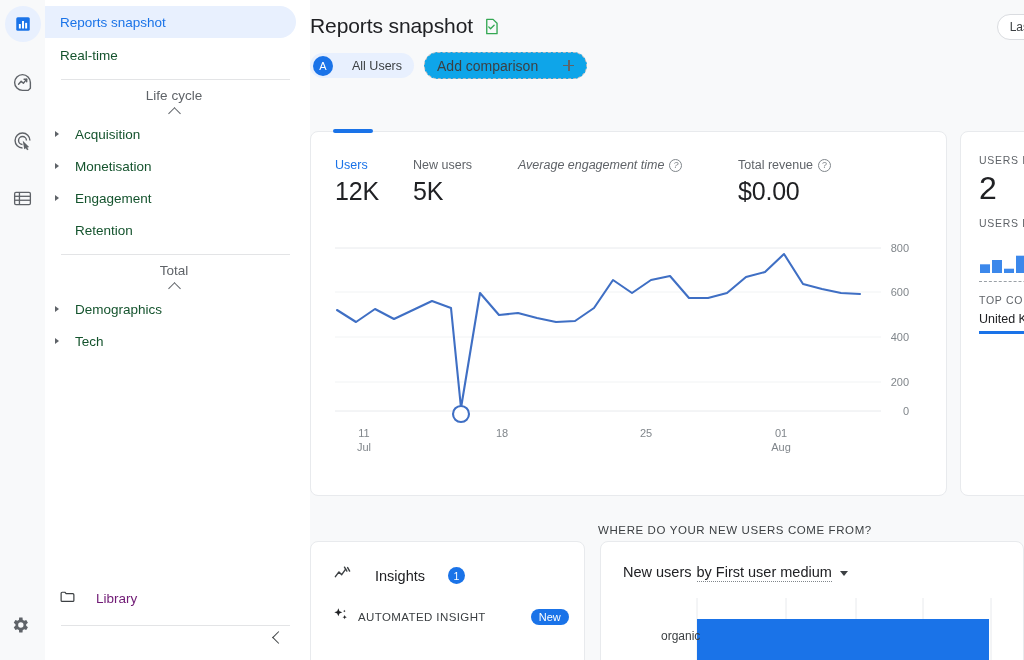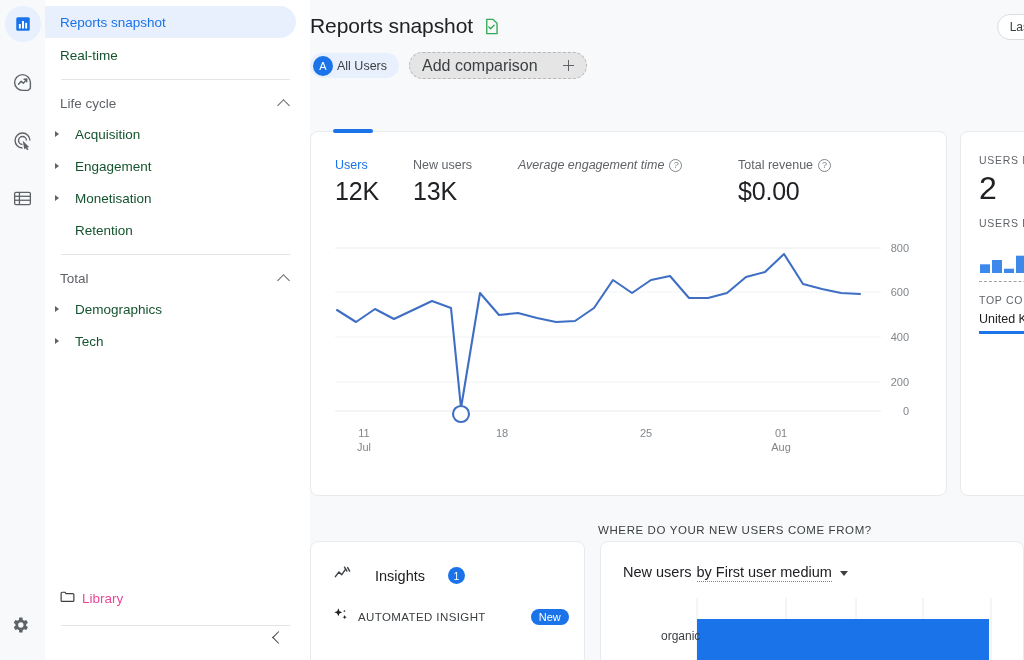--- a/index.html
+++ b/index.html
@@ -50,28 +50,29 @@
     width: 0; height: 0;
     border-left: 4px solid #5f6368;
     border-top: 3.5px solid transparent;
     border-bottom: 3.5px solid transparent;
   }
   .nav-divider { height: 1px; background: #e3e4e6; margin: 8px 20px 8px 16px; }
   .nav-group {
     height: 30px; display: flex; align-items: center; justify-content: space-between;
     padding: 0 22px 0 15px; font-size: 13.5px; color: #5f6368;
     cursor: pointer;
+    flex-direction: column;
   }
   .chev-up {
     width: 9px; height: 9px;
     border-left: 1.5px solid #5f6368; border-top: 1.5px solid #5f6368;
     transform: rotate(45deg); margin-top: 4px;
   }
   .lib-item { display: flex; align-items: center; height: 30px; padding-left: 14px; cursor: pointer; }
-  .lib-item .lbl { font-size: 13.5px; color: #ec4899; padding-left: 6px; }
+  .lib-item .lbl { font-size: 13.5px; color: #701a75; padding-left: 20px; }
   .collapse-btn {
     position: absolute; right: 22px; bottom: 12px;
     width: 22px; height: 22px; display: flex; align-items: center; justify-content: center;
     cursor: pointer;
   }
   .chev-left {
     width: 9px; height: 9px;
     border-left: 1.7px solid #3c4043; border-bottom: 1.7px solid #3c4043;
     transform: rotate(45deg); margin-left: 3px;
   }
@@ -85,25 +86,25 @@
   .chip-row { display: flex; align-items: center; margin-top: 14px; gap: 10px; }
   .chip-allusers {
     display: flex; align-items: center; height: 25px; padding: 0 12px 0 3px;
     background: #e8f0fe; border-radius: 13px; cursor: pointer;
   }
   .chip-avatar {
     width: 20px; height: 20px; border-radius: 50%; background: #1a73e8;
     color: #fff; font-size: 11px; display: flex; align-items: center; justify-content: center;
     font-weight: 500;
   }
-  .chip-allusers .lbl { font-size: 12.5px; color: #3c4043; margin-left: 4px; }
+  .chip-allusers .lbl { font-size: 12.5px; color: #3c4043; margin-left: 19px; }
   .chip-add {
     display: flex; align-items: center; gap: 25px; height: 27px; padding: 0 12px;
-    border: 1px dashed #b5b8bb; border-radius: 14px; background: #e5e5e5;
-    font-size: 16px; color: #3c4043; cursor: pointer;
+    border: 1px dashed #b5b8bb; border-radius: 14px; background: #0ea5e9;
+    font-size: 14px; color: #3c4043; cursor: pointer;
   }
   .plus { position: relative; width: 11px; height: 11px; }
   .plus:before, .plus:after { content:""; position:absolute; background:#5f6368; }
   .plus:before { left: 5px; top: 0; width: 1.4px; height: 11px; }
   .plus:after  { top: 5px; left: 0; height: 1.4px; width: 11px; }
 
   .date-chip {
     position: absolute; right: -18px; top: 14px;
     height: 26px; padding: 0 12px; background: #fff;
     border: 1px solid #dadce0; border-radius: 13px;
@@ -251,25 +252,25 @@
       <span>Life cycle</span>
       <span class="chev-up"></span>
     </div>
 
     <div class="nav-item nav-sub">
       <span class="caret"></span>
       <span class="lbl">Acquisition</span>
     </div>
     <div class="nav-item nav-sub">
       <span class="caret"></span>
+      <span class="lbl">Monetisation</span>
+    </div>
+    <div class="nav-item nav-sub">
+      <span class="caret"></span>
       <span class="lbl">Engagement</span>
-    </div>
-    <div class="nav-item nav-sub">
-      <span class="caret"></span>
-      <span class="lbl">Monetisation</span>
     </div>
     <div class="nav-item nav-sub">
       <span class="lbl">Retention</span>
     </div>
 
     <div class="nav-divider"></div>
 
     <div class="nav-group">
       <span>Total</span>
       <span class="chev-up"></span>
@@ -335,21 +336,21 @@
         <div class="metric active" style="width:78px;">
           <div class="mlabel">
               <span>Users</span>
             </div>
           <div class="mvalue">12K</div>
         </div>
         <div class="metric" style="width:105px;">
           <div class="mlabel">
               <span>New users</span>
             </div>
-          <div class="mvalue">13K</div>
+          <div class="mvalue">5K</div>
         </div>
         <div class="metric" style="width:220px;font-style:italic;">
           <div class="mlabel">
             <span>Average engagement time</span>
             <span class="help-ico">?</span>
           </div>
         </div>
         <div class="metric" style="width:140px;">
           <div class="mlabel">
             <span>Total revenue</span>

